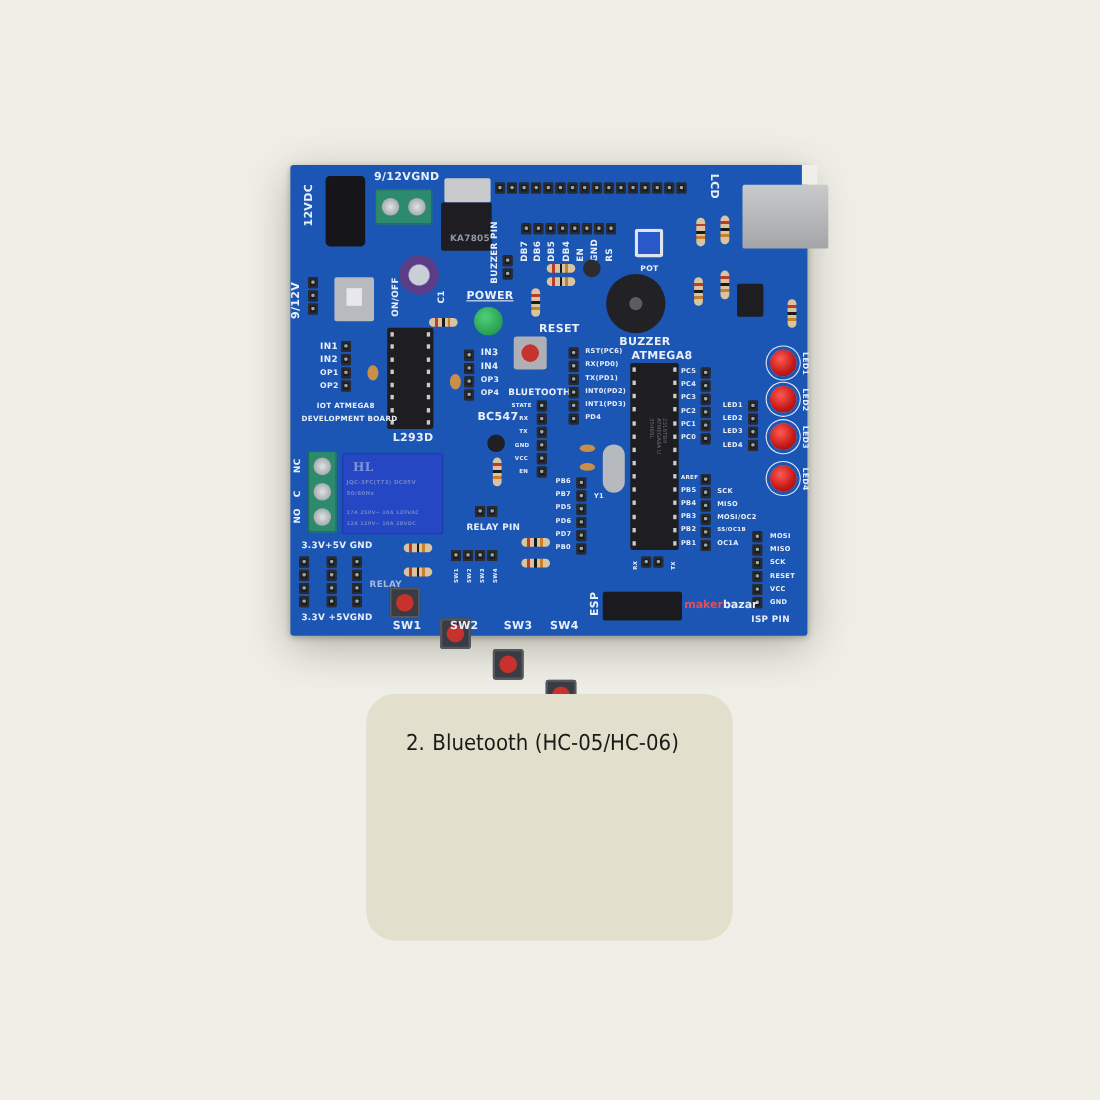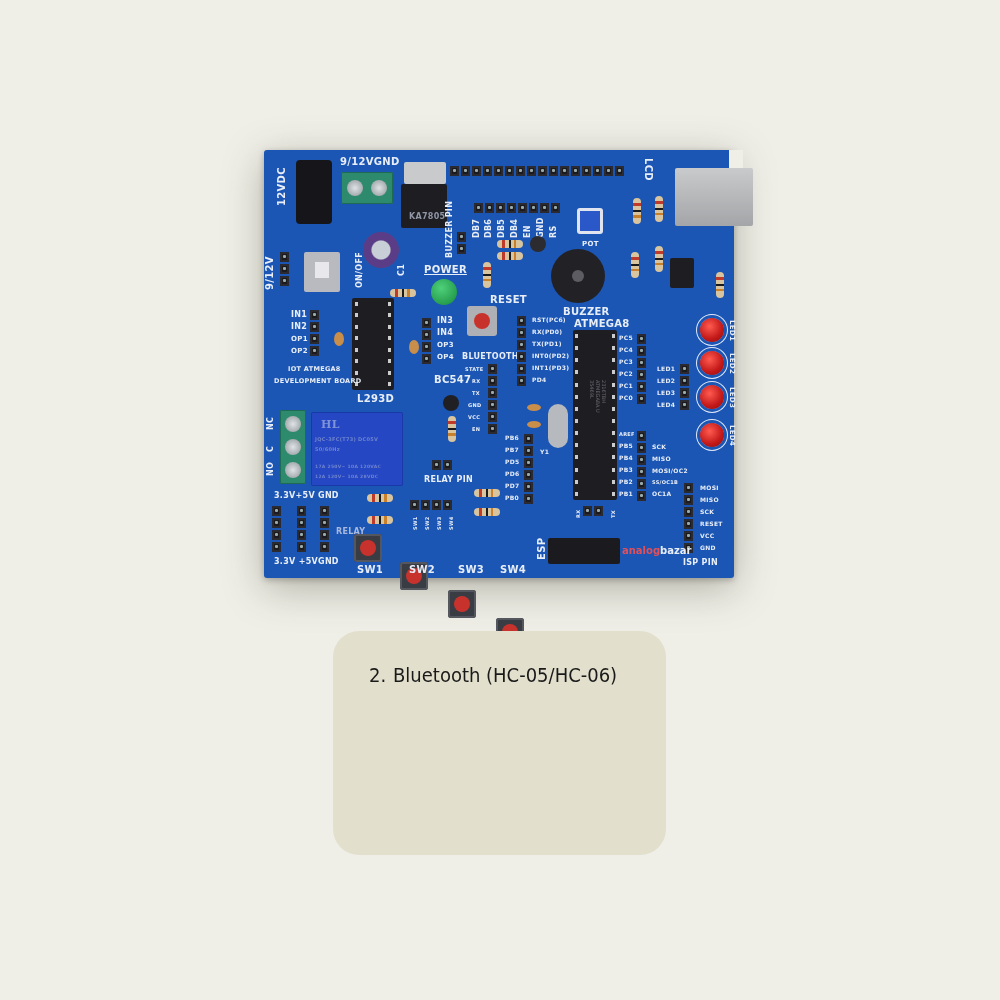--- a/index.html
+++ b/index.html
@@ -382,21 +382,21 @@
     <div class="pin"></div>
     <div class="pin"></div>
   </div>
 <div class="abs silk vert" style="left:575px;top:518px;font-size:5px;">RX</div>
 <div class="abs silk vert" style="left:610px;top:518px;font-size:5px;">TX</div>
 
 <div class="abs" style="left:548px;top:538px;width:72px;height:26px;background:#1b1b1f;border-radius:2px;"></div>
 <div class="abs silk silk-lg vert" style="left:536px;top:560px;">ESP</div>
 
 <div class="abs" style="left:622px;top:545px;font-size:10px;font-weight:bold;white-space:nowrap;">
-  <span style="color:#e0505a;">analog</span><span style="color:#e8eef8;">bazar</span>
+  <span style="color:#e0505a;">maker</span><span style="color:#e8eef8;">bazar</span>
 </div>
 
 <div class="abs silk" style="left:274px;top:491px;">3.3V+5V GND</div>
 <div class="abs col" style="left:272px;top:506px;">
     <div class="pin"></div>
     <div class="pin"></div>
     <div class="pin"></div>
     <div class="pin"></div>
   </div>
 <div class="abs col" style="left:297px;top:506px;">

